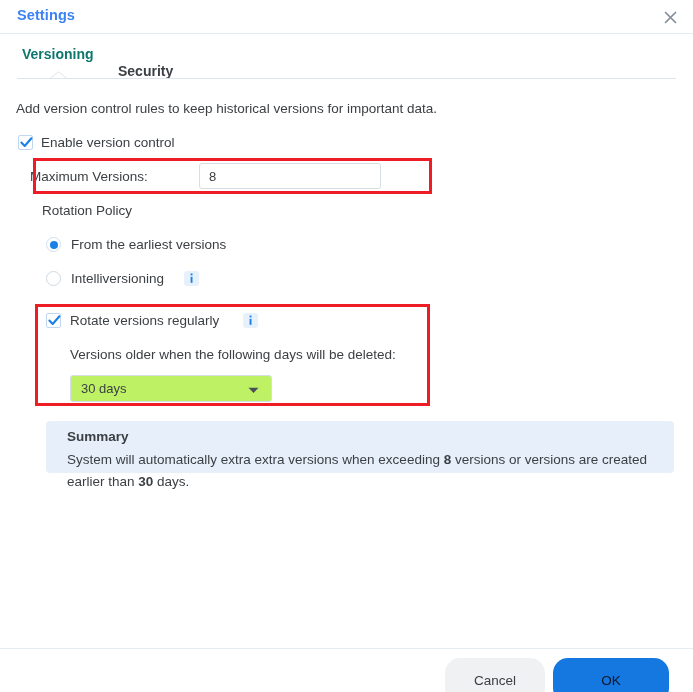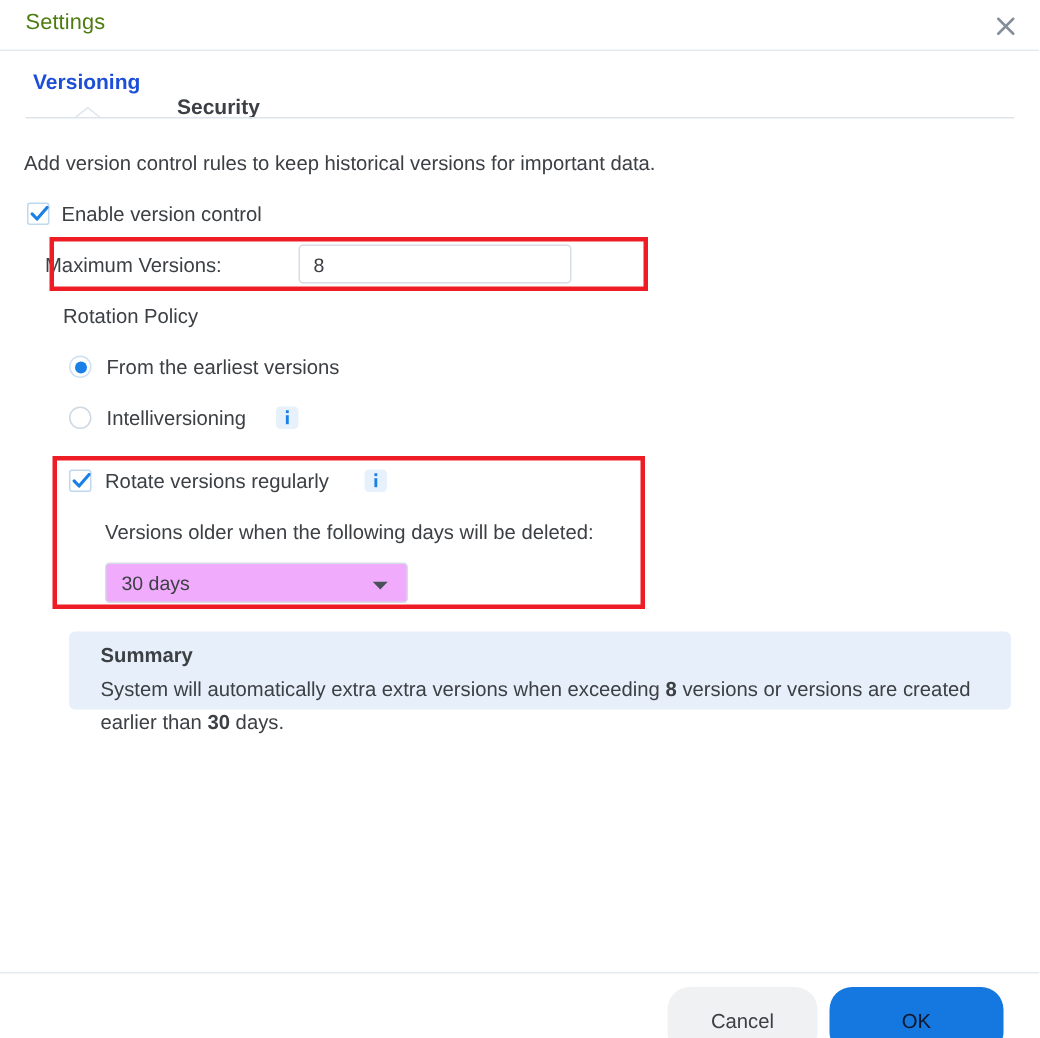--- a/index.html
+++ b/index.html
@@ -24,22 +24,22 @@
     position: absolute;
     left: 0; top: 0;
     width: 693px; height: 33px;
     display: flex;
     align-items: center;
   }
   .titlebar-title {
     position: absolute;
     left: 17px; top: 7px;
     font-size: 14.5px;
-    font-weight: normal;
-    color: #4d7c0f;
+    font-weight: bold;
+    color: #3b82f6;
     letter-spacing: 0.1px;
   }
   .close-btn {
     position: absolute;
     right: 10px; top: 4px;
     width: 26px; height: 26px;
     display: flex; align-items: center; justify-content: center;
     cursor: pointer;
   }
   .close-btn svg { display: block; }
@@ -58,21 +58,21 @@
   }
   .tab {
     position: absolute;
     top: 0;
     font-size: 14px;
     font-weight: bold;
     color: #3c4044;
     cursor: pointer;
     white-space: nowrap;
   }
-  .tab.active { color: #1d4ed8; }
+  .tab.active { color: #0f766e; }
   .tab-versioning { left: 22px; }
   .tab-security { left: 118px; margin-top: 17px; }
 
   .tab-rule {
     position: absolute;
     left: 17px; top: 78px;
     width: 659px; height: 1px;
     background: #dde5ec;
   }
   .tab-caret {
@@ -170,21 +170,21 @@
   .cb-rotate  { left: 46px; top: 313px; }
   .lbl-rotate { left: 70px; top: 313px; }
   .lbl-older  { left: 70px; top: 347px; }
 
   .select-wrap {
     position: absolute;
     left: 70px; top: 375px;
     width: 202px; height: 27px;
     border: 1px solid #d5dee6;
     border-radius: 3px;
-    background: #f0abfc;
+    background: #bef264;
     cursor: pointer;
   }
   .select-text {
     position: absolute;
     left: 10px; top: 5px;
     font-size: 13px;
     color: #3c4044;
   }
   .select-arrow {
     position: absolute;

